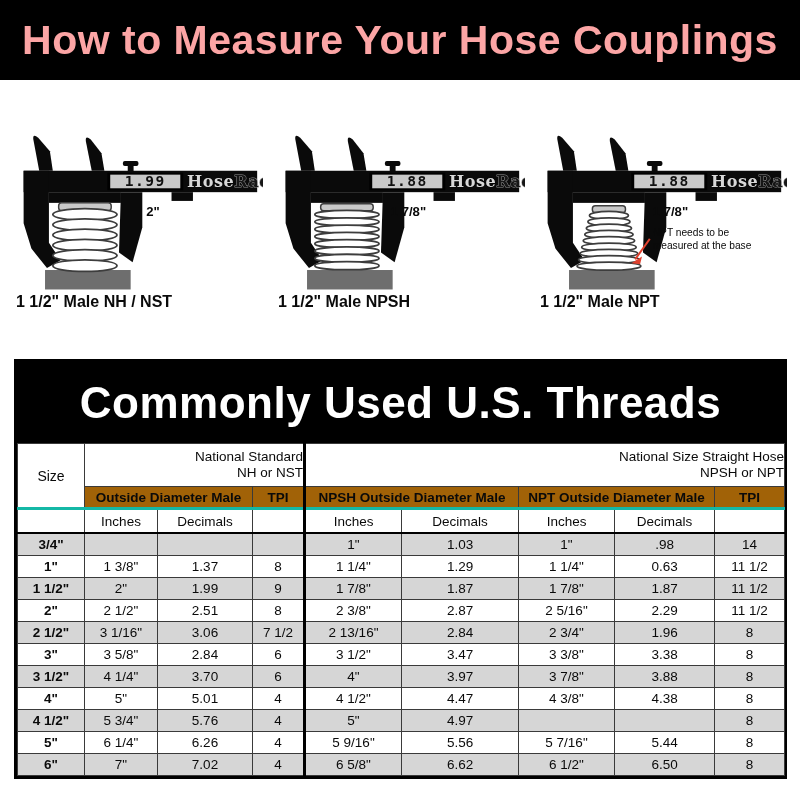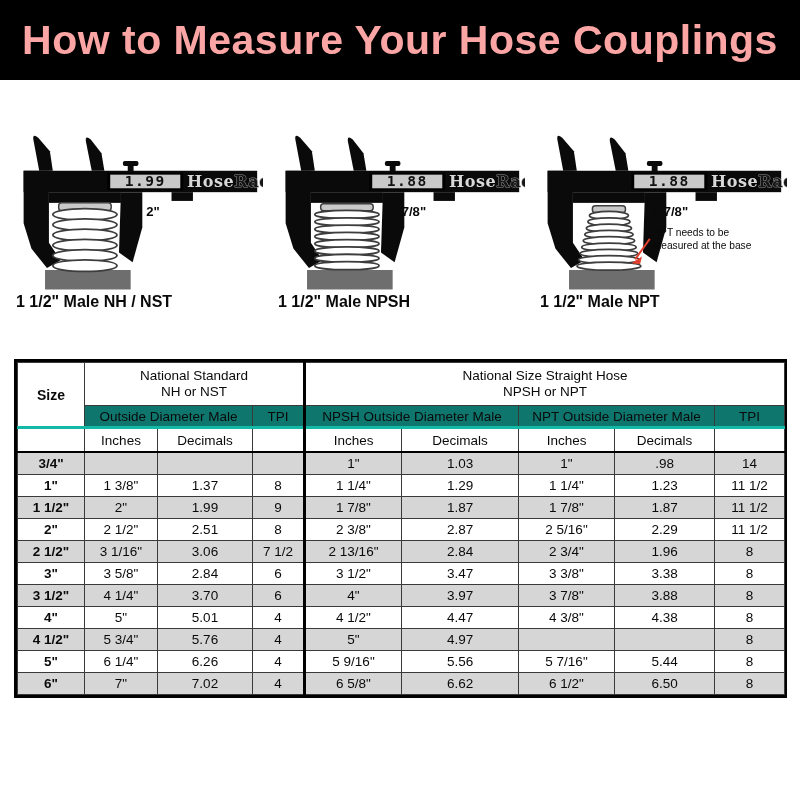--- a/index.html
+++ b/index.html
@@ -29,23 +29,23 @@
   .redln{stroke:#e0412e;stroke-width:2;fill:none;}
   .redfill{fill:#e0412e;}
 
   
   .threads-box{width:767px;margin:48px 0 0 14px;border:3px solid #000;background:#fff;}
   .table-title{background:#000;color:#fff;height:81px;display:flex;align-items:center;justify-content:center;
                font-size:44px;font-weight:bold;letter-spacing:.5px;white-space:nowrap;}
   table{border-collapse:collapse;width:100%;table-layout:fixed;font-size:13.5px;}
   th,td{border:1px solid #3a3a3a;text-align:center;padding:0;height:21px;font-weight:normal;overflow:hidden;white-space:nowrap;}
   tr.h1 th{height:42px;background:#fff;}
-  th.size-h{font-weight:bold;font-size:14px;}
-  .two-line span{display:block;line-height:1.25;}
-  tr.h2 th{background:#0f766e;height:20px;}
+  th.size-h{font-weight:normal;font-size:14px;}
+  .two-line span{display:block;line-height:1.25;text-align:right;}
+  tr.h2 th{background:#a16207;height:20px;font-weight:bold;}
   tr.h3 td{border-top:3px solid #14b8a6;height:22px;background:#fff;}
   tbody tr:nth-child(odd) td{background:#d6d6d6;}
   tbody tr:first-child td{border-top:2px solid #000;}
   tbody td:first-child{font-weight:bold;}
   .thick-r{border-right:3px solid #000 !important;}
 </style>
 </head>
 <body>
 
 <header class="banner">
@@ -151,20 +151,21 @@
         <text class="note" x="122" y="113">NPT needs to be</text>
         <text class="note" x="122" y="126">measured at the base</text>
       </g>
     </svg>
     <figcaption class="caption">1 1/2" Male NPT</figcaption>
   </figure>
 
 </section>
 
 <section class="threads-box">
+  <div class="table-title">Commonly Used U.S. Threads</div>
   <table>
     <colgroup>
       <col style="width:67px">
         <col style="width:73px">
         <col style="width:95px">
         <col style="width:52px">
       <col style="width:97px">
         <col style="width:117px">
         <col style="width:96px">
         <col style="width:100px">
@@ -214,21 +215,21 @@
           <td>14</td>
         </tr>
         <tr>
           <td>1"</td>
           <td>1 3/8"</td>
           <td>1.37</td>
           <td class="thick-r">8</td>
           <td>1 1/4"</td>
           <td>1.29</td>
           <td>1 1/4"</td>
-          <td>1.23</td>
+          <td>0.63</td>
           <td>11 1/2</td>
         </tr>
         <tr>
           <td>1 1/2"</td>
           <td>2"</td>
           <td>1.99</td>
           <td class="thick-r">9</td>
           <td>1 7/8"</td>
           <td>1.87</td>
           <td>1 7/8"</td>

